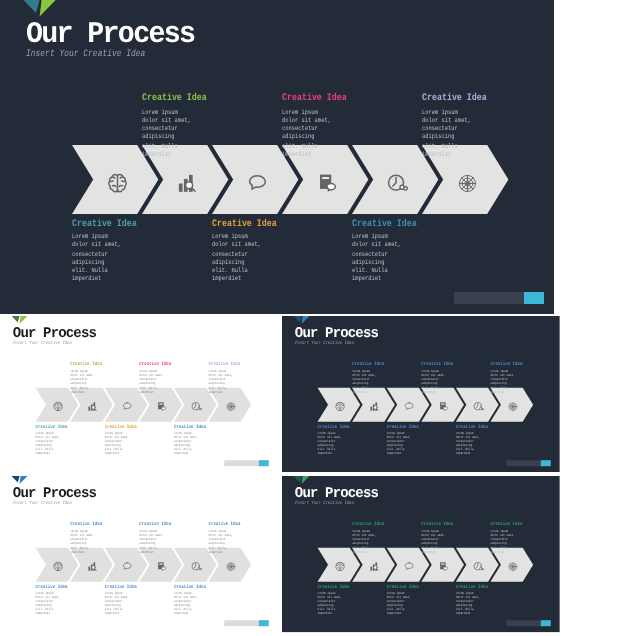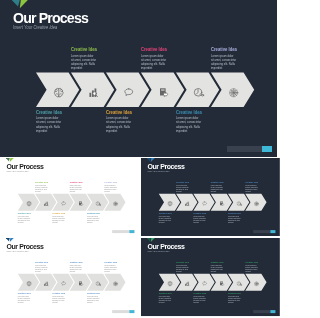--- a/index.html
+++ b/index.html
@@ -1,18 +1,18 @@
 <!DOCTYPE html>
 <html><head>
 <meta charset="utf-8">
 <title>Our Process</title>
 <style>
 html,body{margin:0;padding:0;background:#ffffff;}
 body{width:281px;height:318px;font-family:"Liberation Sans",sans-serif;overflow:hidden;}
-.page{position:relative;width:281px;height:248px;background:#ffffff;}
+.page{position:relative;width:281px;height:248px;background:#ffffff;font-family:Liberation Mono, monospace;}
 
 .slide{position:absolute;overflow:hidden;}
 .canvas{position:absolute;left:0;top:0;width:281px;height:158px;transform-origin:0 0;}
 
 .bg{position:absolute;left:0;top:0;width:281px;height:158px;}
 .logo{position:absolute;left:11px;top:-5.8px;width:24px;height:16px;}
 .title{position:absolute;left:12.8px;top:11px;font-size:15px;font-weight:bold;
        white-space:nowrap;letter-spacing:-0.9px;line-height:14px;
        transform-origin:0 0;transform:scaleX(0.945);}
 .subtitle{position:absolute;left:13px;top:25.2px;font-size:4.9px;font-style:italic;

